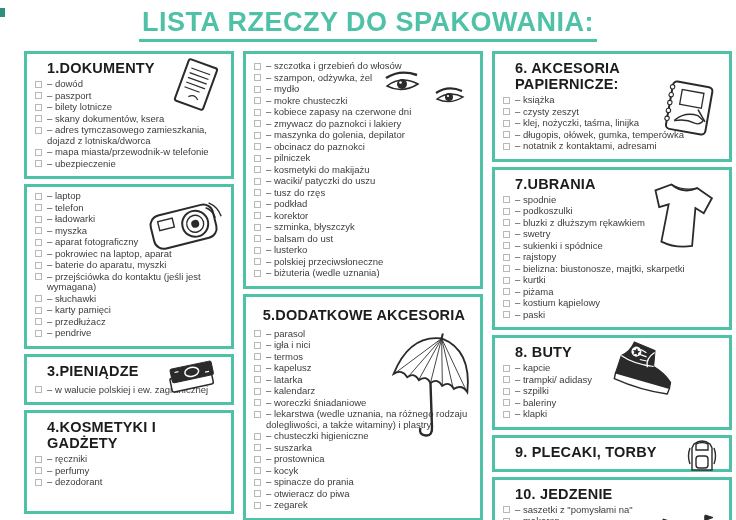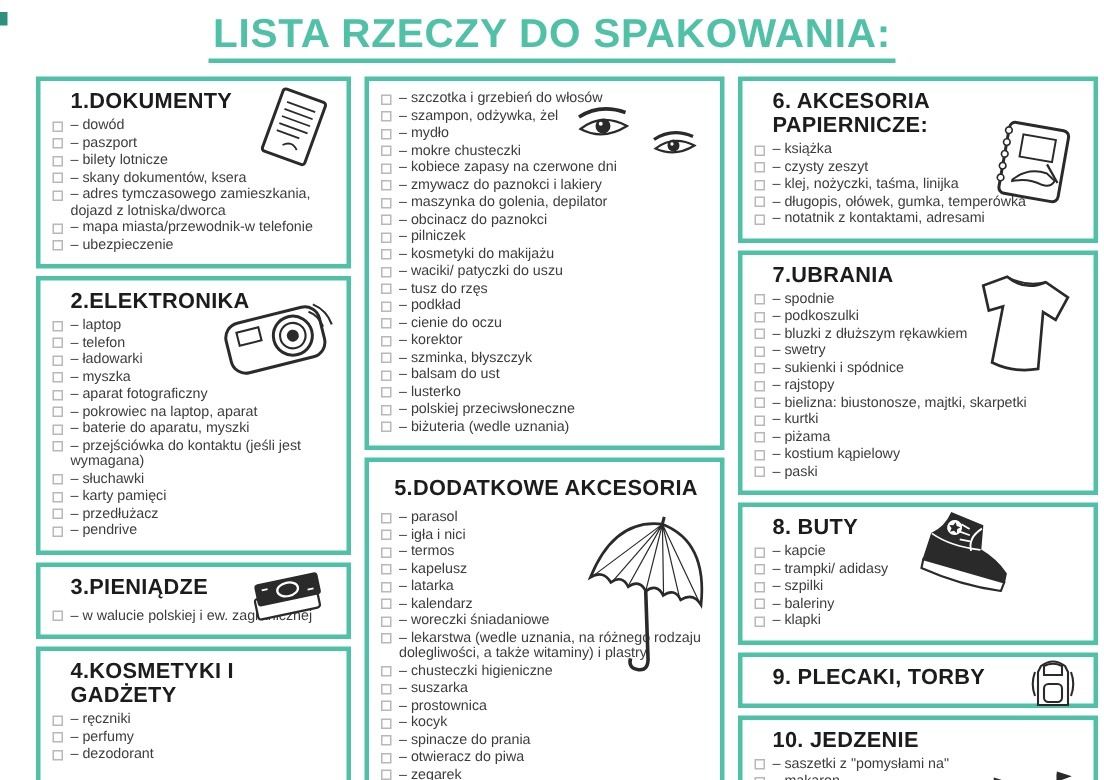--- a/index.html
+++ b/index.html
@@ -146,21 +146,20 @@
             <span class="checkbox"></span>
             <span class="item-label">mapa miasta/przewodnik-w telefonie</span>
           </li>
           <li class="item">
             <span class="checkbox"></span>
             <span class="item-label">ubezpieczenie</span>
           </li>
         </ul>
       </section>
       <section class="box box-elektronika">
-        <h2 class="box-title">2.ELEKTRONIKA</h2>
         <span class="icon icon-elektronika">
           <svg width="86" height="58" viewBox="0 0 86 58">
             <g transform="rotate(-14 43 29)">
               <rect x="8" y="14" width="64" height="34" rx="10" fill="#fff" stroke="#2a2a2a" stroke-width="2"></rect>
               <rect x="16" y="20" width="15" height="9" fill="#fff" stroke="#2a2a2a" stroke-width="1.4"></rect>
               <circle cx="52" cy="31" r="13" fill="#fff" stroke="#2a2a2a" stroke-width="2"></circle>
               <circle cx="52" cy="31" r="8.5" fill="#fff" stroke="#2a2a2a" stroke-width="1.4"></circle>
               <circle cx="52" cy="31" r="4" fill="#2a2a2a"></circle>
               <path d="M66 18 q6 4 7 12 M70 14 q8 6 9 16" fill="none" stroke="#2a2a2a" stroke-width="1.4"></path>
             </g>
@@ -316,24 +315,20 @@
             <span class="checkbox"></span>
             <span class="item-label">waciki/ patyczki do uszu</span>
           </li>
           <li class="item">
             <span class="checkbox"></span>
             <span class="item-label">tusz do rzęs</span>
           </li>
           <li class="item">
             <span class="checkbox"></span>
             <span class="item-label">podkład</span>
-          </li>
-          <li class="item">
-            <span class="checkbox"></span>
-            <span class="item-label">cienie do oczu</span>
           </li>
           <li class="item">
             <span class="checkbox"></span>
             <span class="item-label">korektor</span>
           </li>
           <li class="item">
             <span class="checkbox"></span>
             <span class="item-label">szminka, błyszczyk</span>
           </li>
           <li class="item">

